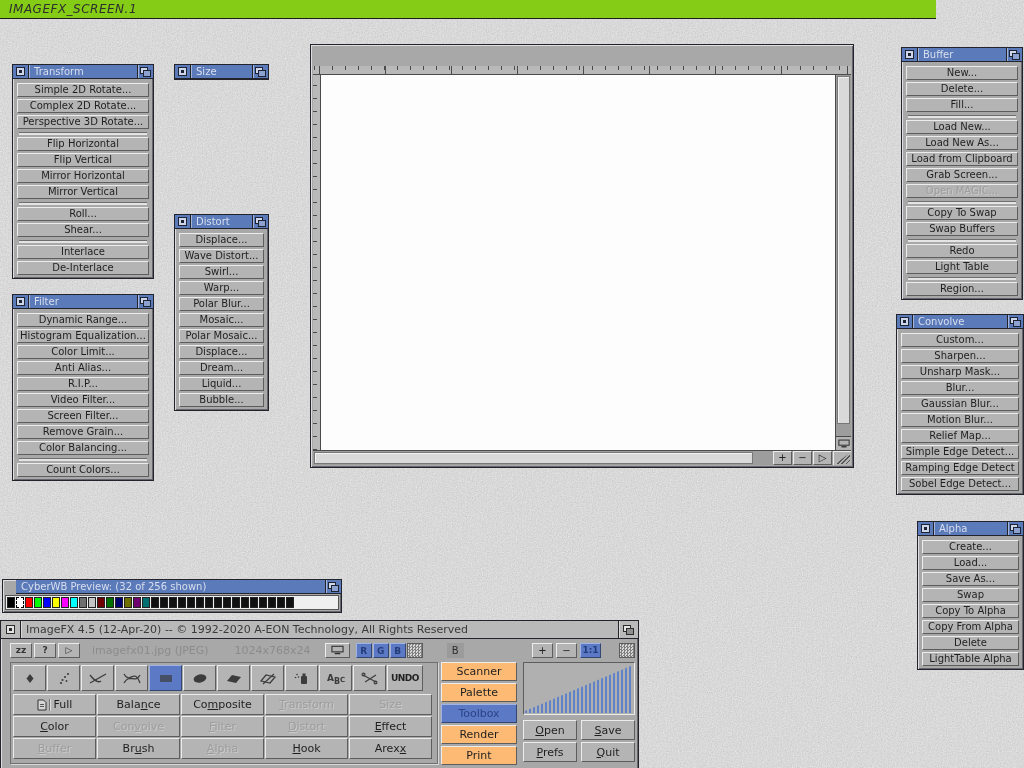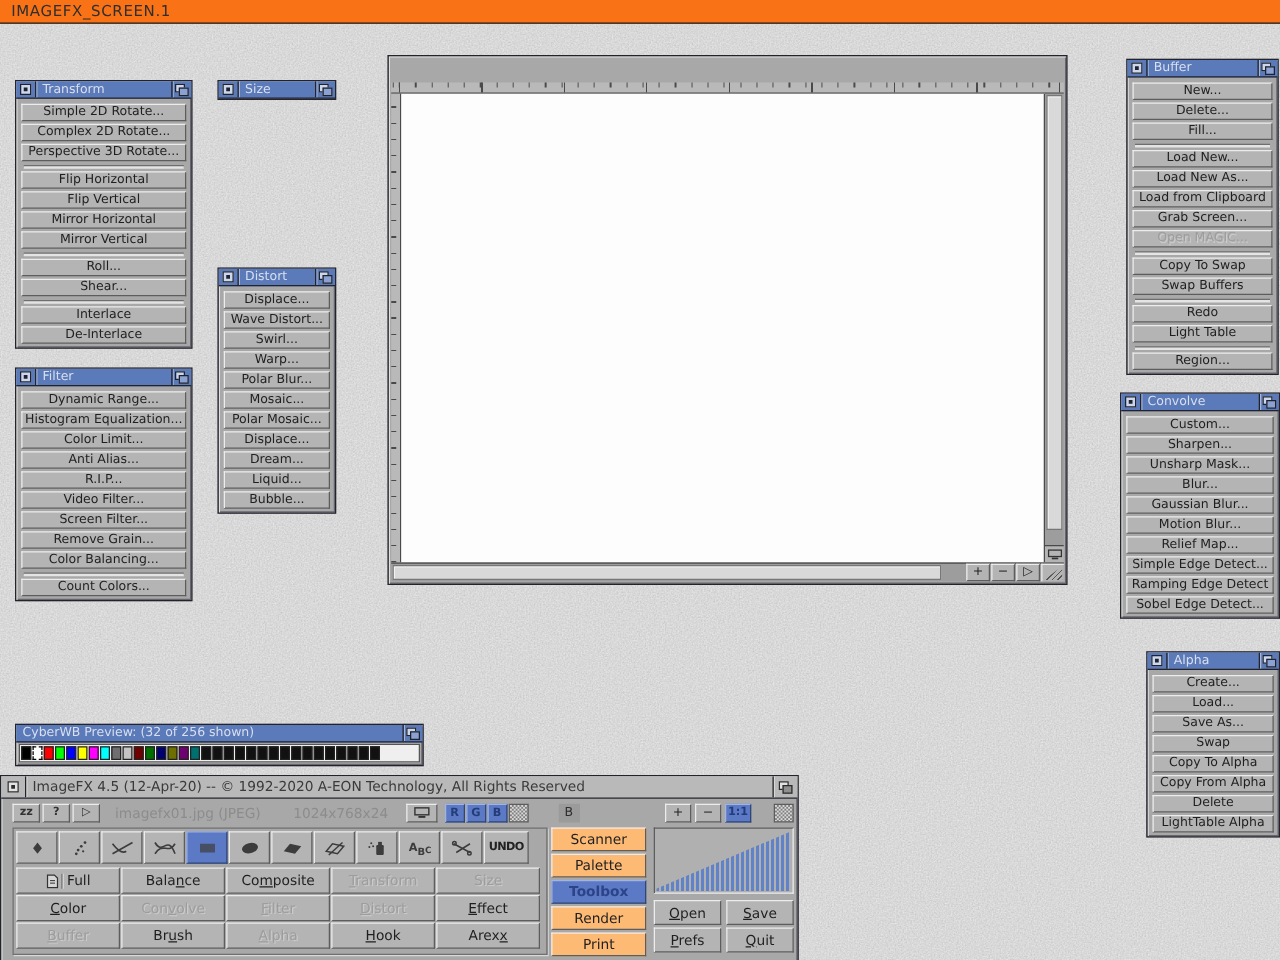--- a/index.html
+++ b/index.html
@@ -1,23 +1,23 @@
 <!DOCTYPE html>
 <html><head>
 <meta charset="utf-8">
 <style>
   html,body{margin:0;padding:0;}
   body{font-family:"DejaVu Sans",sans-serif;-webkit-font-smoothing:none;}
   #screen{position:relative;width:1024px;height:768px;overflow:hidden;background:#a2a2a2;}
   #texture{position:absolute;left:0;top:0;z-index:0;}
 
   
-  .screen-titlebar{position:absolute;left:0;top:0;width:1024px;height:19px;background:#f97316;
+  .screen-titlebar{position:absolute;left:0;top:0;width:936px;height:19px;background:#84cc16;
     border-bottom:1px solid #1c1c1c;z-index:5;display:flex;align-items:center;
-    font-size:12px;color:#2e2e2e;padding-left:9px;box-sizing:border-box;letter-spacing:.5px;}
+    font-size:12px;color:#2e2e2e;padding-left:9px;box-sizing:border-box;letter-spacing:.5px;font-style:italic;}
 
   
   .window{position:absolute;background:#a8a8a8;border:1px solid #23232b;
     box-shadow:inset 1px 1px 0 #dedede, inset -1px -1px 0 #66666e;z-index:10;}
   .tbar{height:13px;display:flex;align-items:stretch;border-bottom:1px solid #23232b;
     font-size:10px;overflow:hidden;}
   .tbar.blue{background:#5b7ab9;color:#d9dfee;}
   .tbar.gray{background:#b9b9b9;color:#3a3a3a;}
   .ttext{flex:1;line-height:13px;padding-left:5px;white-space:nowrap;overflow:hidden;}
   .g{display:flex;align-items:center;justify-content:center;width:15px;}
@@ -70,21 +70,21 @@
   .scb{width:19px;height:100%;box-sizing:border-box;background:#b4b4b4;margin-left:1px;
     border-top:1px solid #ececec;border-left:1px solid #ececec;border-bottom:1px solid #5d5d5d;border-right:1px solid #5d5d5d;
     font-size:10px;line-height:11px;text-align:center;color:#222;cursor:pointer;}
   .resize-corner{width:18px;height:100%;margin-left:1px;background:#b4b4b4;position:relative;cursor:pointer;
     border-top:1px solid #ececec;border-left:1px solid #ececec;box-sizing:border-box;}
   .resize-corner::after{content:"";position:absolute;inset:1px;
     background:repeating-linear-gradient(135deg,#555 0 1px,transparent 1px 3px);
     clip-path:polygon(100% 0,100% 100%,0 100%);}
 
   
-  #cyberwb{left:12px;top:579px;width:325px;height:32px;}
+  #cyberwb{left:2px;top:579px;width:325px;height:32px;padding-left:13px;}
   #cyberwb .tbar{height:13px;}
   .sw-strip{position:absolute;left:2px;right:2px;top:15px;bottom:2px;background:#efefef;
     border:1px solid #555;display:flex;align-items:center;padding:0 1px;box-sizing:border-box;}
   .swatch{width:8px;height:11px;margin:0 1px 0 0;flex:none;border:1px solid #222;box-sizing:border-box;}
   .swatch.selsw{border:1px dashed #000;box-shadow:0 0 0 1px #fff inset;}
 
   
   #toolbox-window{left:0;top:620px;width:637px;height:148px;}
   #toolbox-window .tbar{height:17px;font-size:11px;}
   #toolbox-window .ttext{line-height:17px;}
@@ -124,21 +124,21 @@
     border-top:1px solid #ececec;border-left:1px solid #ececec;border-bottom:1px solid #5d5d5d;border-right:1px solid #5d5d5d;}
   .mbtn.ghost{color:#9d9d9d;text-shadow:1px 1px 0 #cbcbcb;}
   .fullic{width:10px;height:12px;margin-right:2px;}
   .fullic svg{width:10px;height:12px;display:block;}
   .vsep{width:1px;height:12px;background:#777;box-shadow:1px 0 0 #ddd;margin-right:4px;}
   .ul{text-decoration:underline;}
 
   #right-col{position:absolute;left:440px;top:41px;width:76px;display:flex;flex-direction:column;gap:2px;}
   .rbtn{height:19px;background:#fdba74;box-sizing:border-box;text-align:center;line-height:18px;font-size:11px;color:#1f1f1f;cursor:pointer;
     border-top:1px solid #ececec;border-left:1px solid #ececec;border-bottom:1px solid #5d5d5d;border-right:1px solid #5d5d5d;}
-  .rbtn.rsel{background:#5b79c4;color:#2c4387;border-top-color:#9fb4e2;border-left-color:#9fb4e2;border-bottom-color:#32466f;border-right-color:#32466f;font-weight:bold;}
+  .rbtn.rsel{background:#5b79c4;color:#2c4387;border-top-color:#9fb4e2;border-left-color:#9fb4e2;border-bottom-color:#32466f;border-right-color:#32466f;}
   .grad-frame{position:absolute;left:522px;top:41px;width:112px;height:53px;box-sizing:border-box;background:#b0b0b0;
     border-top:1px solid #5d5d5d;border-left:1px solid #5d5d5d;border-bottom:1px solid #ececec;border-right:1px solid #ececec;}
   .grad{position:absolute;inset:1px;
     background:repeating-linear-gradient(90deg,#5f82c8 0 2px,#b0b0b0 2px 4px);
     clip-path:polygon(0% 100%,0% 96%,100% 2%,100% 100%);}
   #corner-btns{position:absolute;left:522px;top:99px;width:112px;display:grid;grid-template-columns:54px 54px;grid-auto-rows:20px;gap:2px 4px;}
   .cbtn{background:#b4b4b4;box-sizing:border-box;display:flex;align-items:center;justify-content:center;font-size:11px;color:#1f1f1f;cursor:pointer;
     border-top:1px solid #ececec;border-left:1px solid #ececec;border-bottom:1px solid #5d5d5d;border-right:1px solid #5d5d5d;}
 </style>
 </head>

